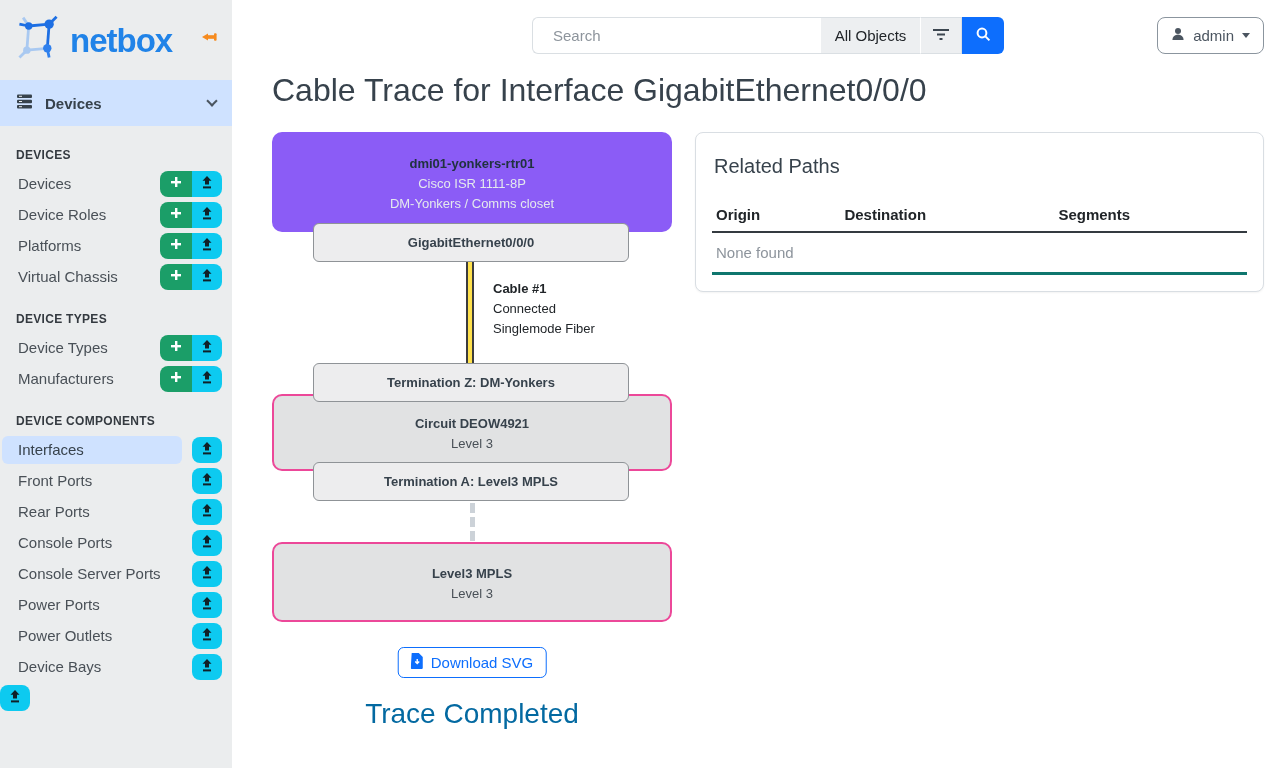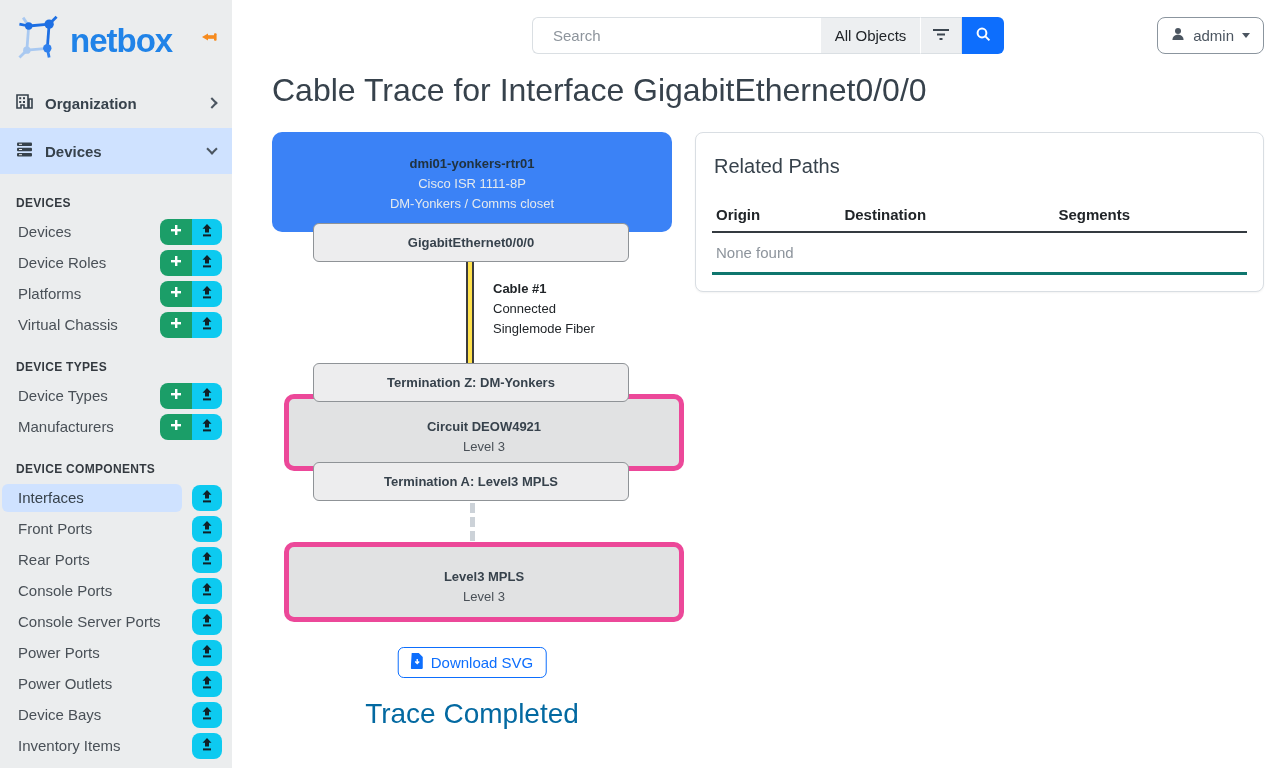--- a/index.html
+++ b/index.html
@@ -53,32 +53,32 @@
     border-top:5px solid #4b5560; }
 
   .page-title { font-size:32px; font-weight:400; color:#37424c; margin:14px 16px 20px 16px; line-height:44px; }
 
   .content { display:flex; padding:0 16px; gap:23px; }
   .trace-col { width:400px; padding-top:20px; position:relative; height:640px; }
   .paths-col { flex:1; }
 
   
   .tbox { position:absolute; text-align:center; font-size:13px; }
-  .dev-box { left:0; top:0; width:400px; height:100px; background:#3b82f6; border-radius:10px; padding-top:22px; line-height:20px; z-index:1; }
+  .dev-box { left:0; top:0; width:400px; height:100px; background:#8b5cf6; border-radius:10px; padding-top:22px; line-height:20px; z-index:1; }
   .dev-name { font-weight:700; color:#20323f; }
   .dev-sub { color:#e4e9ed; }
   .slot-box { left:41px; width:316px; height:39px; background:#ededee; border:1px solid #8f9397; border-radius:6px;
     display:flex; align-items:center; justify-content:center; font-weight:700; color:#37424c; z-index:3; }
   .iface-box { top:91px; }
   .cable-line { position:absolute; left:194px; top:130px; width:8px; height:101px; background:#ffe14d;
     border-left:2px solid #3c3c3c; border-right:2px solid #3c3c3c; z-index:2; }
   .cable-text { position:absolute; left:221px; top:147px; text-align:left; font-size:13px; line-height:20px; color:#212529; }
   .cable-text .b { font-weight:700; }
   .term-z { top:231px; }
-  .big-gray { left:12px; width:400px; background:#e1e2e3; border:5px solid #ec4899; border-radius:10px; line-height:20px; z-index:2; }
+  .big-gray { left:0; width:400px; background:#e1e2e3; border:2px solid #ec4899; border-radius:10px; line-height:20px; z-index:2; }
   .circuit-box { top:262px; height:77px; padding-top:18px; }
   .term-a { top:330px; }
   .dashed-line { position:absolute; left:198px; top:371px; height:38px; width:0; border-left:5px dashed #ccd2d8; z-index:1; }
   .net-box { top:410px; height:80px; padding-top:20px; }
   .g-title { font-weight:700; color:#37424c; }
   .g-sub { color:#495057; }
   .dl-btn { position:absolute; top:515px; left:50%; transform:translateX(-50%);
     display:inline-flex; align-items:center; gap:7px; border:1px solid #0d6efd; color:#0d6efd;
     background:#fff; border-radius:6px; padding:5px 12px; font-size:15px; cursor:pointer; white-space:nowrap;
     font-family:"Liberation Sans", sans-serif; }
@@ -119,33 +119,20 @@
       <span>
         <svg width="16" height="14" viewBox="0 0 16 14">
           <path d="M0 7 L6 3.6 V10.4 Z" fill="#f68b1f"></path>
           <rect x="5.5" y="5.2" width="6.5" height="3.6" fill="#f68b1f"></rect>
           <rect x="12" y="3.2" width="2.6" height="7.6" rx="1" fill="#f68b1f"></rect>
         </svg>
       </span>
     </button>
   </div>
 
-  <div class="nav-group">
-    <span>
-      <svg width="17" height="17" viewBox="0 0 17 17">
-        <path d="M1 2 h11 v13 h-4 v-3 h-3 v3 H1 Z M13 6 h3 v9 h-3 Z" fill="none" stroke="#37424c" stroke-width="1.6"></path>
-        <rect x="3.2" y="4.2" width="2" height="2" fill="#37424c"></rect>
-          <rect x="7" y="4.2" width="2" height="2" fill="#37424c"></rect>
-        <rect x="3.2" y="8" width="2" height="2" fill="#37424c"></rect>
-          <rect x="7" y="8" width="2" height="2" fill="#37424c"></rect>
-      </svg>
-    </span>
-    <span class="glabel">Organization</span>
-    <span class="chev right"></span>
-  </div>
 
   <div class="nav-group active">
     <span>
       <svg width="17" height="17" viewBox="0 0 17 17">
         <rect x="1" y="1.5" width="15" height="3.6" rx="1" fill="#37424c"></rect>
         <rect x="1" y="6.7" width="15" height="3.6" rx="1" fill="#37424c"></rect>
         <rect x="1" y="11.9" width="15" height="3.6" rx="1" fill="#37424c"></rect>
         <rect x="3" y="2.8" width="3" height="1" fill="#ebedee"></rect>
           <rect x="3" y="8" width="3" height="1" fill="#ebedee"></rect>
           <rect x="3" y="13.2" width="3" height="1" fill="#ebedee"></rect>
@@ -359,23 +346,20 @@
         <span>Device Bays</span>
       </a>
     <button class="btn-import single">
         <span><svg width="12" height="13" viewBox="0 0 12 13">
             <path d="M6 0 L10.5 4.8 H8 V8.6 H4 V4.8 H1.5 Z" fill="#102027"></path>
             <rect x="2" y="10.4" width="8" height="2" fill="#102027"></rect>
           </svg></span>
       </button>
   </div>
   <div class="side-item">
-    <a class="item-link">
-        <span>Inventory Items</span>
-      </a>
     <button class="btn-import single">
         <span><svg width="12" height="13" viewBox="0 0 12 13">
             <path d="M6 0 L10.5 4.8 H8 V8.6 H4 V4.8 H1.5 Z" fill="#102027"></path>
             <rect x="2" y="10.4" width="8" height="2" fill="#102027"></rect>
           </svg></span>
       </button>
   </div>
 </aside>
 
 <main class="main">

